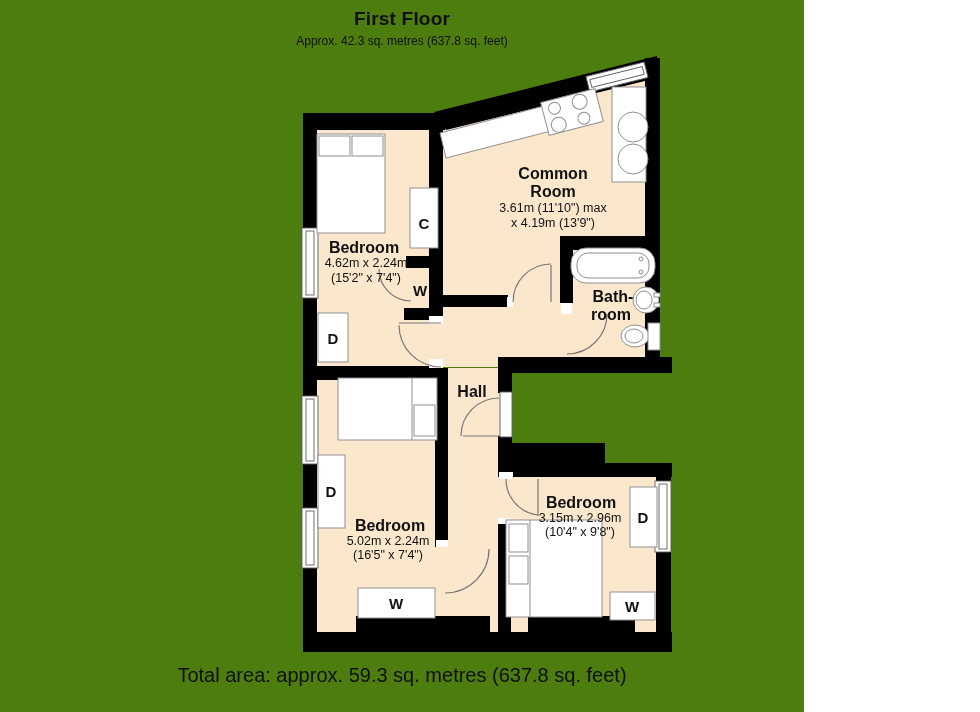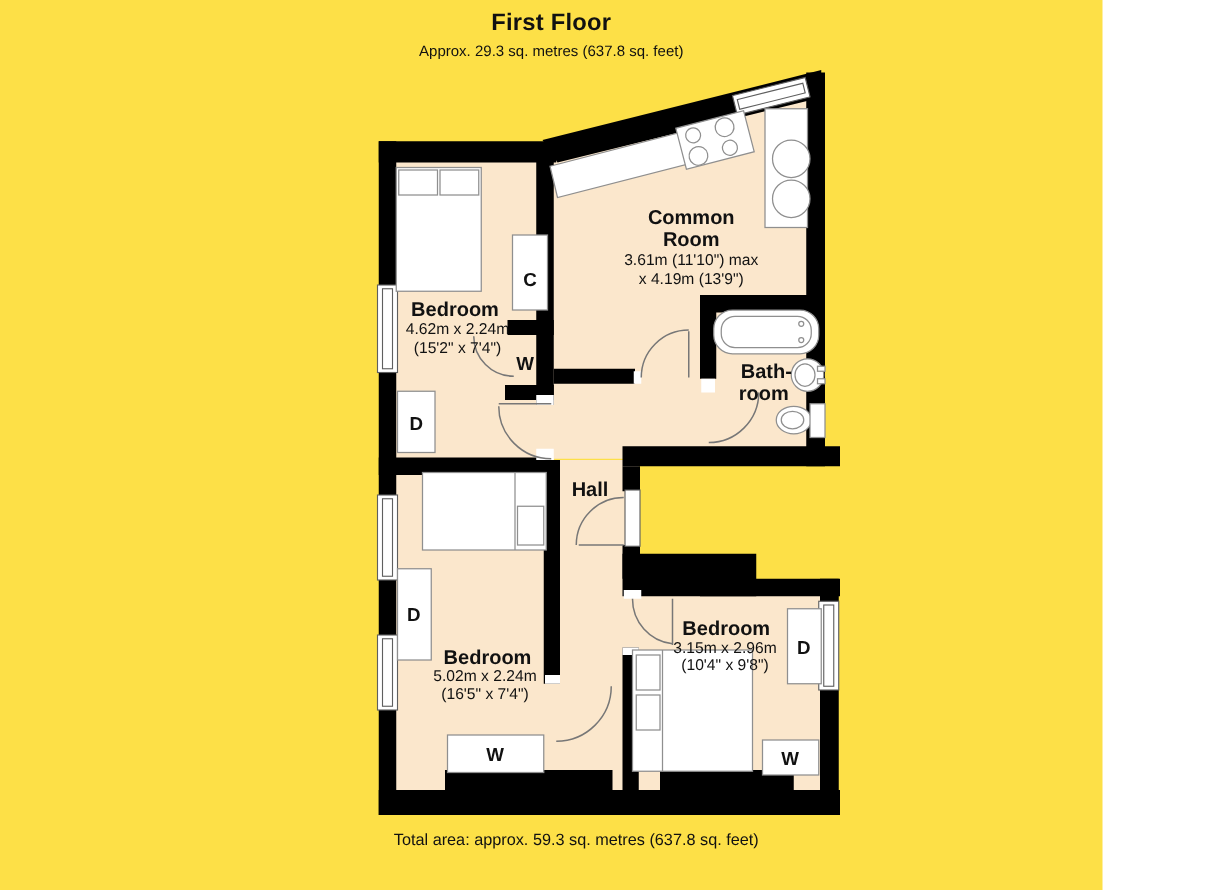--- a/index.html
+++ b/index.html
@@ -1,40 +1,40 @@
 <!DOCTYPE html>
 <html><head>
 <meta charset="utf-8">
 <style>
   html,body{margin:0;padding:0;background:#ffffff;}
-  .page{position:relative;width:882px;height:712px;background:#fde047;overflow:hidden;
+  .page{position:relative;width:804px;height:712px;background:#4d7c0f;overflow:hidden;
         font-family:"Liberation Sans", sans-serif;color:#111;}
   .title{position:absolute;top:8px;left:0;width:100%;text-align:center;
          font-size:19px;font-weight:bold;letter-spacing:.2px;}
   .subtitle{position:absolute;top:34px;left:0;width:100%;text-align:center;font-size:12px;}
-  .footer1{position:absolute;top:664px;left:0;width:100%;text-align:center;font-size:13px;padding-left:20px;}
+  .footer1{position:absolute;top:664px;left:0;width:100%;text-align:center;font-size:20px;}
   .footer2{position:absolute;top:686px;left:0;width:100%;text-align:center;font-size:16px;font-weight:bold;}
   svg text{font-family:"Liberation Sans", sans-serif;fill:#111;}
   .room-name{font-size:16px;font-weight:bold;}
   .room-dims{font-size:12.5px;}
   .furn-letter{font-size:15px;font-weight:bold;}
   .furn{fill:#ffffff;stroke:#8f8f8f;stroke-width:1;}
   .door{fill:none;stroke:#777;stroke-width:1.2;}
   .win{fill:#ffffff;stroke:#5f5f5f;stroke-width:0.9;}
   .wall{fill:#000000;}
   .cap{fill:#ffffff;}
   .floor{fill:#fbe7cc;}
 </style>
 </head>
 <body>
 
 <div class="page">
 
   <div class="title">First Floor</div>
-  <div class="subtitle">Approx. 29.3 sq. metres (637.8 sq. feet)</div>
+  <div class="subtitle">Approx. 42.3 sq. metres (637.8 sq. feet)</div>
 
   <svg width="980" height="712" viewBox="0 0 980 712">
 
     <g>
       <rect class="floor" x="310" y="120" width="133" height="255"></rect>
       <polygon class="floor" points="437,127 653,58 653,367 437,367"></polygon>
       <rect class="floor" x="310" y="368" width="201" height="272"></rect>
       <rect class="floor" x="498" y="465" width="166" height="175"></rect>
     </g>
 

